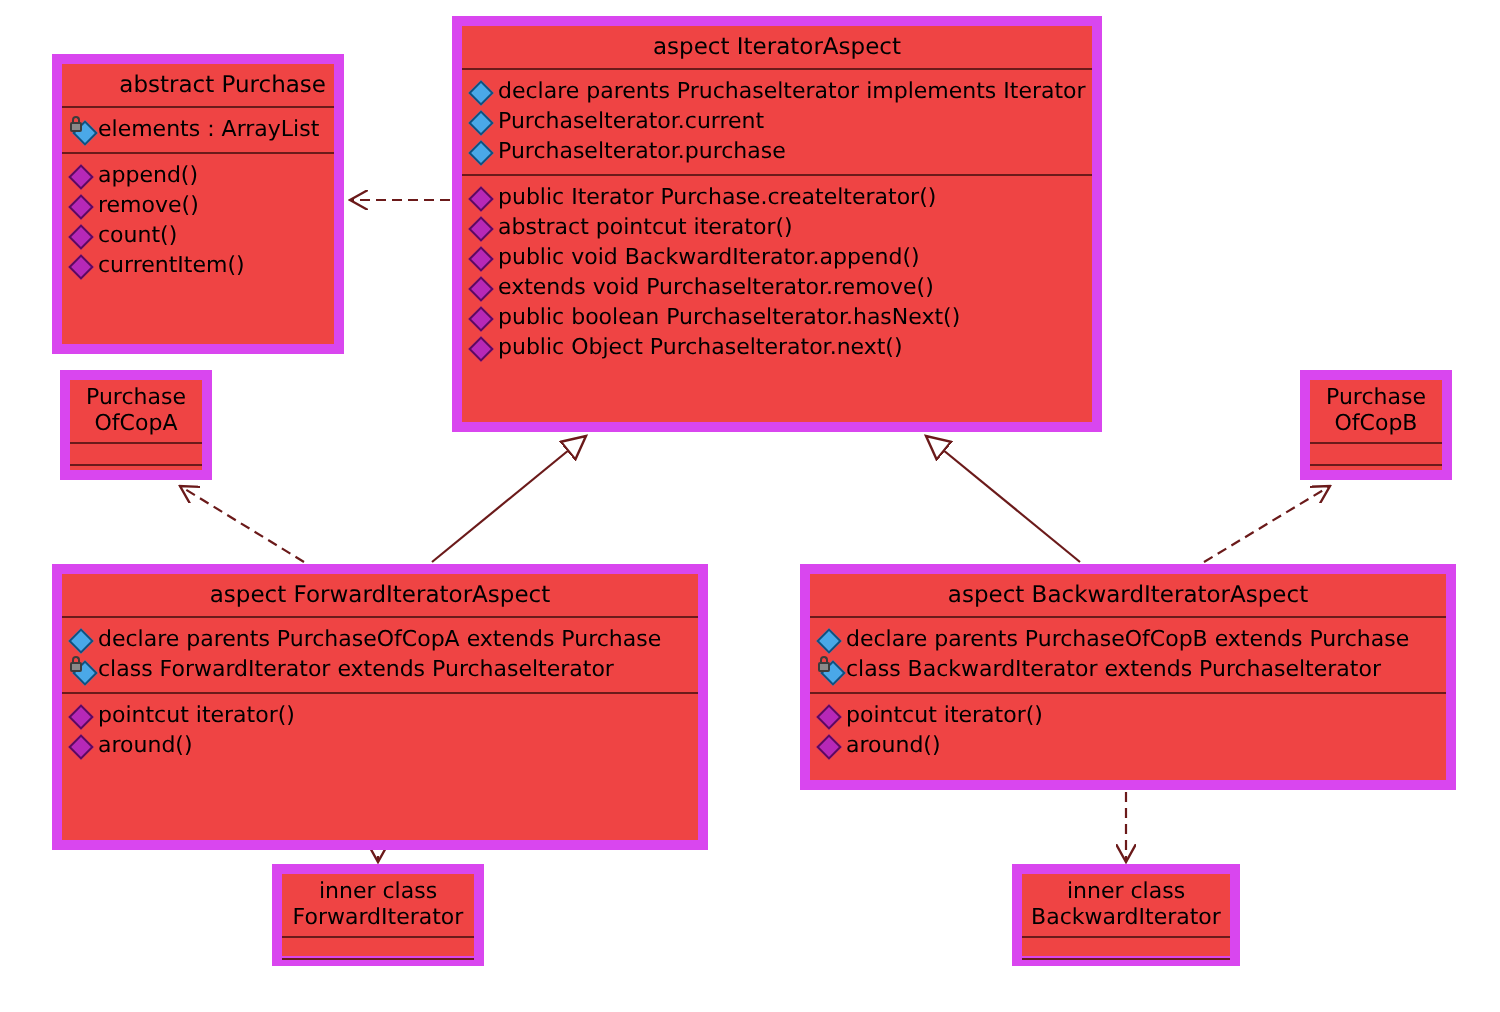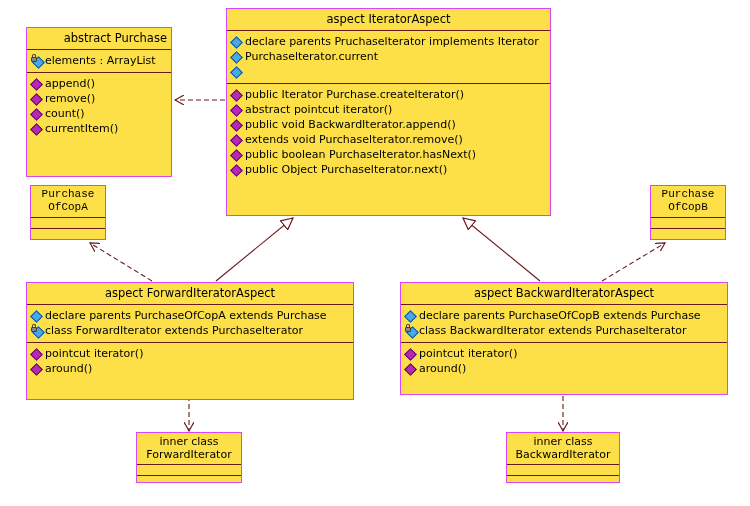--- a/index.html
+++ b/index.html
@@ -20,22 +20,22 @@
     position: absolute;
     left: 0; top: 0;
     width: 750px;
     height: 506px;
     pointer-events: none;
   }
   
   .uml-box {
     position: absolute;
     box-sizing: border-box;
-    border: 1px solid #d946ef;
-    background: #fde047;
+    border: 5px solid #d946ef;
+    background: #ef4444;
     z-index: 2;
   }
   .uml-title {
     box-sizing: border-box;
     text-align: center;
     color: #000000;
     font-size: 11px;
     line-height: 14px;
     padding: 3px 4px 4px 4px;
     border-bottom: 1px solid #6b1a1a;
@@ -109,30 +109,30 @@
     border: 1px solid #3c3c3c;
     border-bottom: none;
     border-radius: 3px 3px 0 0;
     box-sizing: border-box;
   }
   
   #box-purchase          { left: 26px;  top: 27px;  width: 146px; height: 150px; }
   #box-iterator-aspect   { left: 226px; top: 8px;   width: 325px; height: 208px; }
   #box-copa              { left: 30px;  top: 185px; width: 76px;  height: 55px; }
   #box-copb              { left: 650px; top: 185px; width: 76px;  height: 55px; }
-  #box-forward-aspect    { left: 26px;  top: 282px; width: 328px; height: 118px; }
+  #box-forward-aspect    { left: 26px;  top: 282px; width: 328px; height: 143px; }
   #box-backward-aspect   { left: 400px; top: 282px; width: 328px; height: 113px; }
   #box-inner-forward     { left: 136px; top: 432px; width: 106px; height: 51px; }
   #box-inner-backward    { left: 506px; top: 432px; width: 114px; height: 51px; }
 
   #box-purchase .uml-title   { font-size: 11.5px; text-align: right; }
   #box-iterator-aspect .uml-title { font-size: 11.5px; }
   #box-forward-aspect .uml-title,
   #box-backward-aspect .uml-title { font-size: 11.5px; }
-  #box-copa .uml-title, #box-copb .uml-title { line-height: 13px; padding: 2px 2px 3px 2px; font-family: Liberation Mono, monospace; }
+  #box-copa .uml-title, #box-copb .uml-title { line-height: 13px; padding: 2px 2px 3px 2px; }
   #box-inner-forward .uml-title, #box-inner-backward .uml-title { line-height: 13px; padding: 2px 2px 3px 2px; }
 </style>
 </head>
 <body>
 
 <div id="canvas">
 
   <svg id="edges" viewBox="0 0 750 506" width="750" height="506">
     <defs>
       <marker id="open-arrow" viewBox="0 0 10 10" refX="9" refY="5" markerWidth="9" markerHeight="9" orient="auto-start-reverse">
@@ -224,20 +224,21 @@
       <div class="member">
         <span class="glyph blue">
             <span class="diamond"></span>
           </span>
         <span class="member-label">Purchaselterator.current</span>
       </div>
       <div class="member">
         <span class="glyph blue">
             <span class="diamond"></span>
           </span>
+        <span class="member-label">Purchaselterator.purchase</span>
       </div>
     </div>
     <div class="uml-compartment last">
       <div class="member">
         <span class="glyph purple">
             <span class="diamond"></span>
           </span>
         <span class="member-label">public Iterator Purchase.createlterator()</span>
       </div>
       <div class="member">

